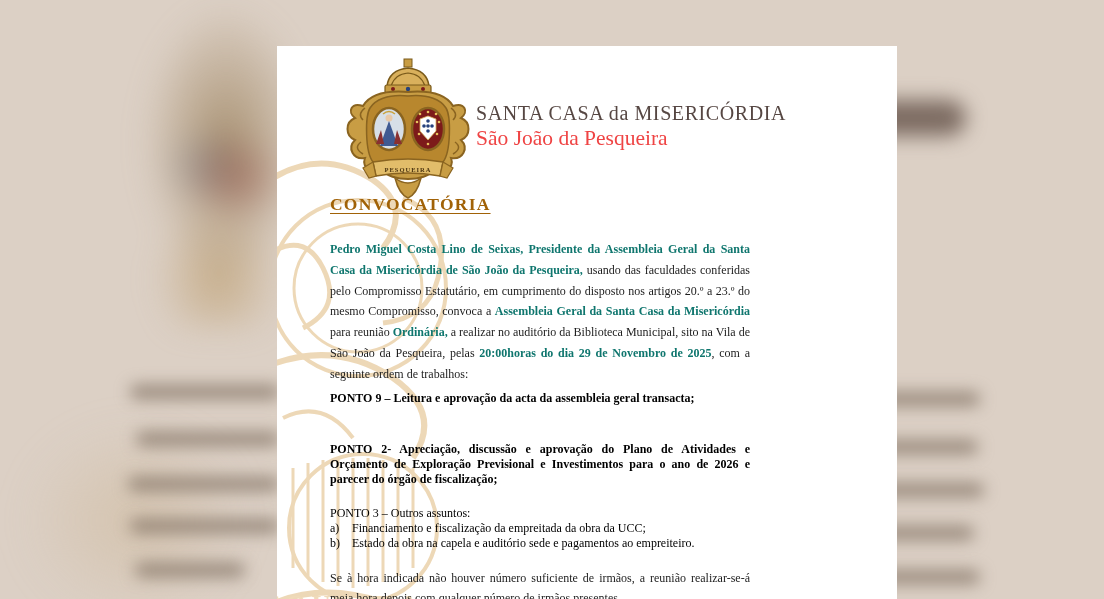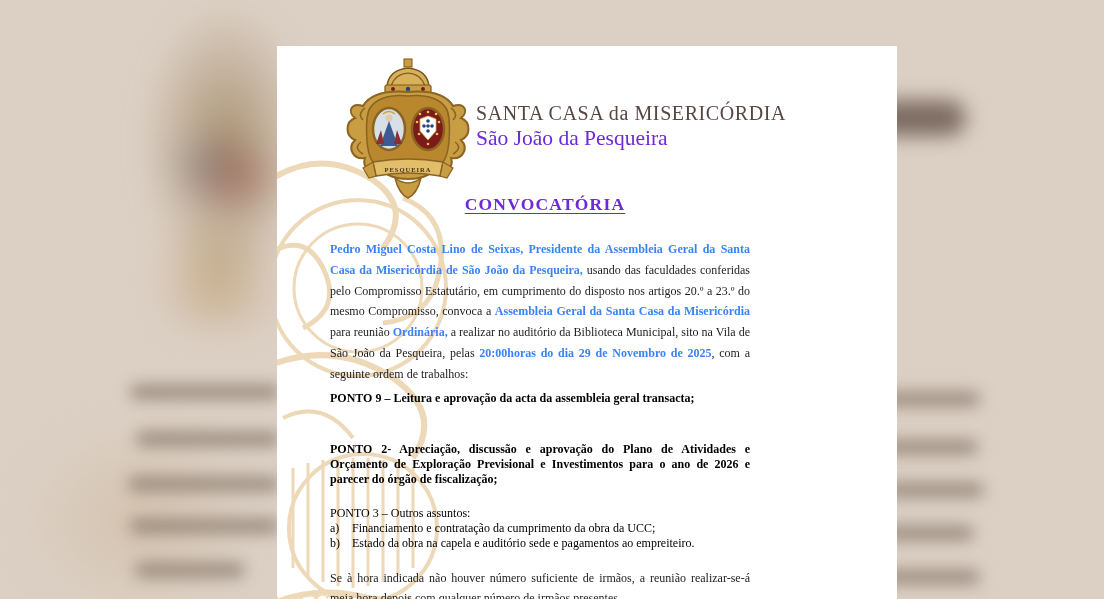--- a/index.html
+++ b/index.html
@@ -37,30 +37,30 @@
   
   .watermark{position:absolute;left:-14px;top:92px;width:230px;height:480px;opacity:.85;}
   .wm-text{
     position:absolute;left:-42px;top:452px;
     font-size:27px;font-weight:bold;letter-spacing:5px;color:#eed4ad;white-space:nowrap;
   }
   
   .crest{position:absolute;left:66px;top:10px;width:130px;height:145px;}
   .orgname{position:absolute;left:199px;top:56px;line-height:1.18;}
   .org1{font-size:20px;letter-spacing:.6px;color:#564743;}
-  .org2{font-size:21.5px;color:#6d28d9;}
+  .org2{font-size:21.5px;color:#ef4444;}
   .doc-title{
-    position:absolute;left:53px;top:148px;width:430px;text-align:center;
-    font-size:17.5px;font-weight:bold;letter-spacing:1.2px;color:#6d28d9;
+    position:absolute;left:53px;top:148px;width:430px;text-align:left;
+    font-size:17.5px;font-weight:bold;letter-spacing:1.2px;color:#a16207;
     text-decoration:underline;text-underline-offset:3px;
   }
   
   .txt{position:absolute;left:53px;width:420px;color:#1c1c1c;font-size:12px;}
   .intro{top:193px;line-height:20.8px;text-align:justify;}
-  .intro b{color:#3b82f6;}
+  .intro b{color:#0f766e;}
   .p1{top:345px;font-weight:bold;color:#000;line-height:15.2px;}
   .p2{top:396px;font-weight:bold;color:#000;line-height:15.2px;text-align:justify;}
   .p3{top:460px;font-weight:normal;color:#000;line-height:15.2px;}
   .p3-item{display:flex;}
   .p3-item .marker{width:22px;flex:none;}
   .closing{top:523px;line-height:19.5px;text-align:justify;}
 </style>
 </head>
 <body>
 
@@ -174,21 +174,21 @@
   <div class="txt intro"><b>Pedro Miguel Costa Lino de Seixas, Presidente da Assembleia Geral da Santa Casa da Misericórdia de São João da Pesqueira,</b><span> usando das faculdades conferidas pelo Compromisso Estatutário, em cumprimento do disposto nos artigos 20.º a 23.º do mesmo Compromisso, convoca a </span><b>Assembleia Geral da Santa Casa da Misericórdia</b><span> para reunião </span><b>Ordinária,</b><span> a realizar no auditório da Biblioteca Municipal, sito na Vila de São João da Pesqueira, pelas </span><b>20:00horas do dia 29 de Novembro  de 2025</b><span>, com a seguinte ordem de trabalhos:</span></div>
 
   <div class="txt p1">PONTO 9 – Leitura e aprovação da acta da assembleia geral transacta;</div>
 
   <div class="txt p2">PONTO 2- Apreciação, discussão e aprovação do Plano de Atividades e Orçamento de Exploração Previsional e Investimentos para o ano de 2026 e parecer do órgão de fiscalização;</div>
 
   <div class="txt p3">
     <div>PONTO 3 – Outros assuntos:</div>
     <div class="p3-item">
       <span class="marker">a)</span>
-      <span>Financiamento e contratação da cumprimento da obra da UCC;</span>
+      <span>Financiamento e fiscalização da empreitada da obra da UCC;</span>
     </div>
     <div class="p3-item">
       <span class="marker">b)</span>
       <span>Estado da obra na capela e auditório sede e pagamentos ao empreiteiro.</span>
     </div>
   </div>
 
   <div class="txt closing">
     <span>Se à hora indicada não houver número suficiente de irmãos, a reunião realizar-se-á meia hora</span>
     <span>depois com qualquer número de irmãos presentes.</span>

